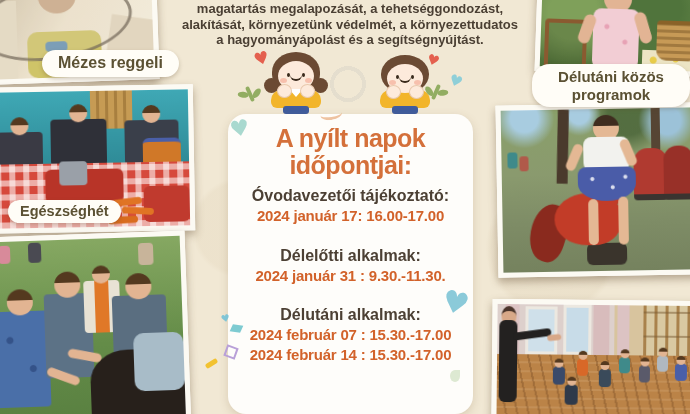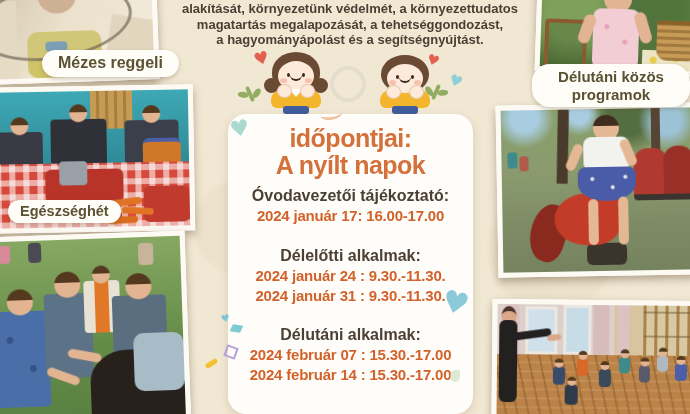--- a/index.html
+++ b/index.html
@@ -74,22 +74,22 @@
     background:radial-gradient(circle at 50% 45%, transparent 0 14px, #8a93a0 14px 18px, transparent 18px 30px);}
   .squiggle{position:absolute;left:320px;top:108px;width:22px;height:9px;opacity:.5;z-index:5;
     border-bottom:3px solid #e08a4a;border-radius:0 0 60% 60%;transform:rotate(-8deg);}
 </style>
 </head>
 <body>
 
 <div class="flyer">
 
   <div class="intro">
+    <div>magatartás megalapozását, a tehetséggondozást,</div>
     <div>alakítását, környezetünk védelmét, a környezettudatos</div>
-    <div>magatartás megalapozását, a tehetséggondozást,</div>
     <div>a hagyományápolást és a segítségnyújtást.</div>
   </div>
 
   <div class="watermark"></div>
   <div class="squiggle"></div>
 
   <div class="photo" style="left:-18px;top:-14px;width:166px;height:86px;transform:rotate(-2deg);">
     <div class="scene" style="background:linear-gradient(120deg,#cfc2a8,#efe5d0 45%,#f2ecdc);">
       <div class="s" style="left:0;top:8px;width:30px;height:78px;background:#e6dcc6;"></div>
       <div class="s" style="left:120px;top:28px;width:46px;height:60px;background:#e2d6bf;transform:rotate(10deg);"></div>
@@ -238,30 +238,29 @@
   <span class="heart" style="left:221px;top:314px;font-size:10px;color:#7fc5d6;transform:rotate(-12deg);">♥</span>
   <div class="sprig" style="left:248px;top:86px;transform:rotate(-24deg);"></div>
   <div class="sprig" style="left:434px;top:84px;transform:rotate(24deg) scaleX(-1);"></div>
   <div class="s" style="left:231px;top:325px;width:11px;height:7px;background:#7ecbd1;transform:skewX(-18deg) rotate(8deg);z-index:6;"></div>
   <div class="s" style="left:225px;top:346px;width:8px;height:8px;border:2px solid #b9a0d8;transform:rotate(20deg);z-index:6;"></div>
   <div class="s" style="left:205px;top:361px;width:13px;height:5px;background:#f2c230;border-radius:2px;transform:rotate(-32deg);z-index:6;"></div>
   <div class="s" style="left:450px;top:370px;width:10px;height:12px;background:#cfe0c0;border-radius:50% 0 50% 50%;opacity:.7;z-index:6;"></div>
 
   <div class="card">
     <div class="card-title">
+      <div>A nyílt napok</div>
       <div>időpontjai:</div>
-      <div>A nyílt napok</div>
     </div>
     <div class="sec" style="margin-top:7px;">
       <div class="sec-h">Óvodavezetői tájékoztató:</div>
       <div class="sec-t">2024 január 17: 16.00-17.00</div>
     </div>
     <div class="sec" style="margin-top:20px;">
       <div class="sec-h">Délelőtti alkalmak:</div>
-      <div class="sec-t">2024 január 24 : 9.30.-11.30.</div>
       <div class="sec-t">2024 január 31 : 9.30.-11.30.</div>
     </div>
     <div class="sec" style="margin-top:19px;">
       <div class="sec-h">Délutáni alkalmak:</div>
       <div class="sec-t">2024 február 07 : 15.30.-17.00</div>
       <div class="sec-t">2024 február 14 : 15.30.-17.00</div>
     </div>
   </div>
 
 

